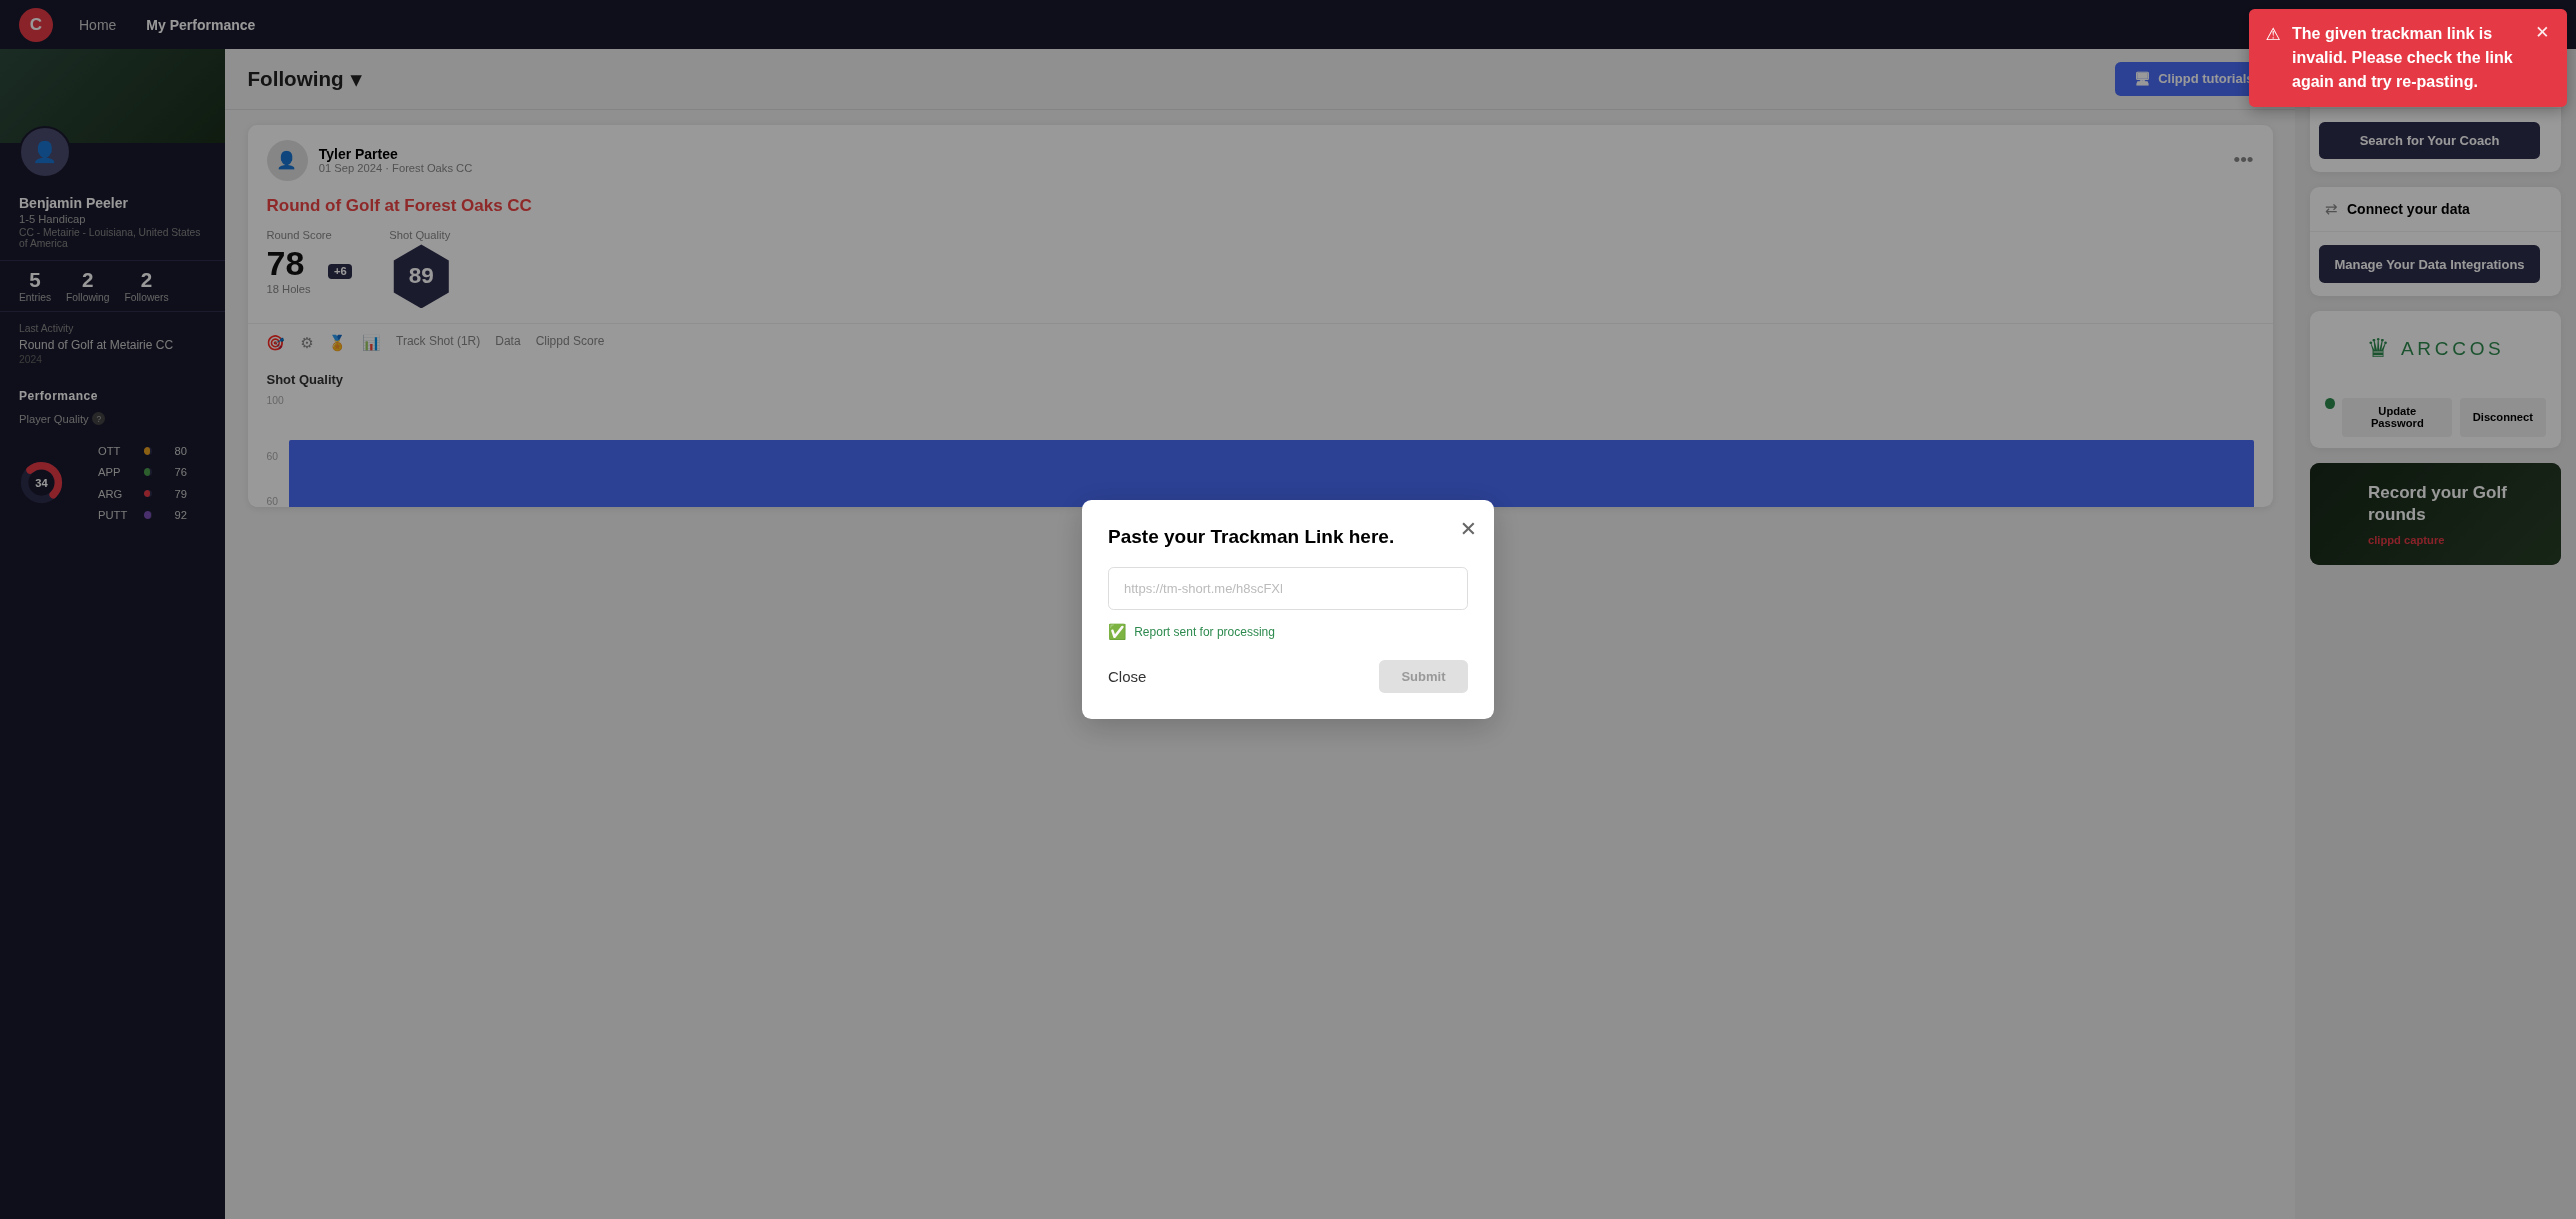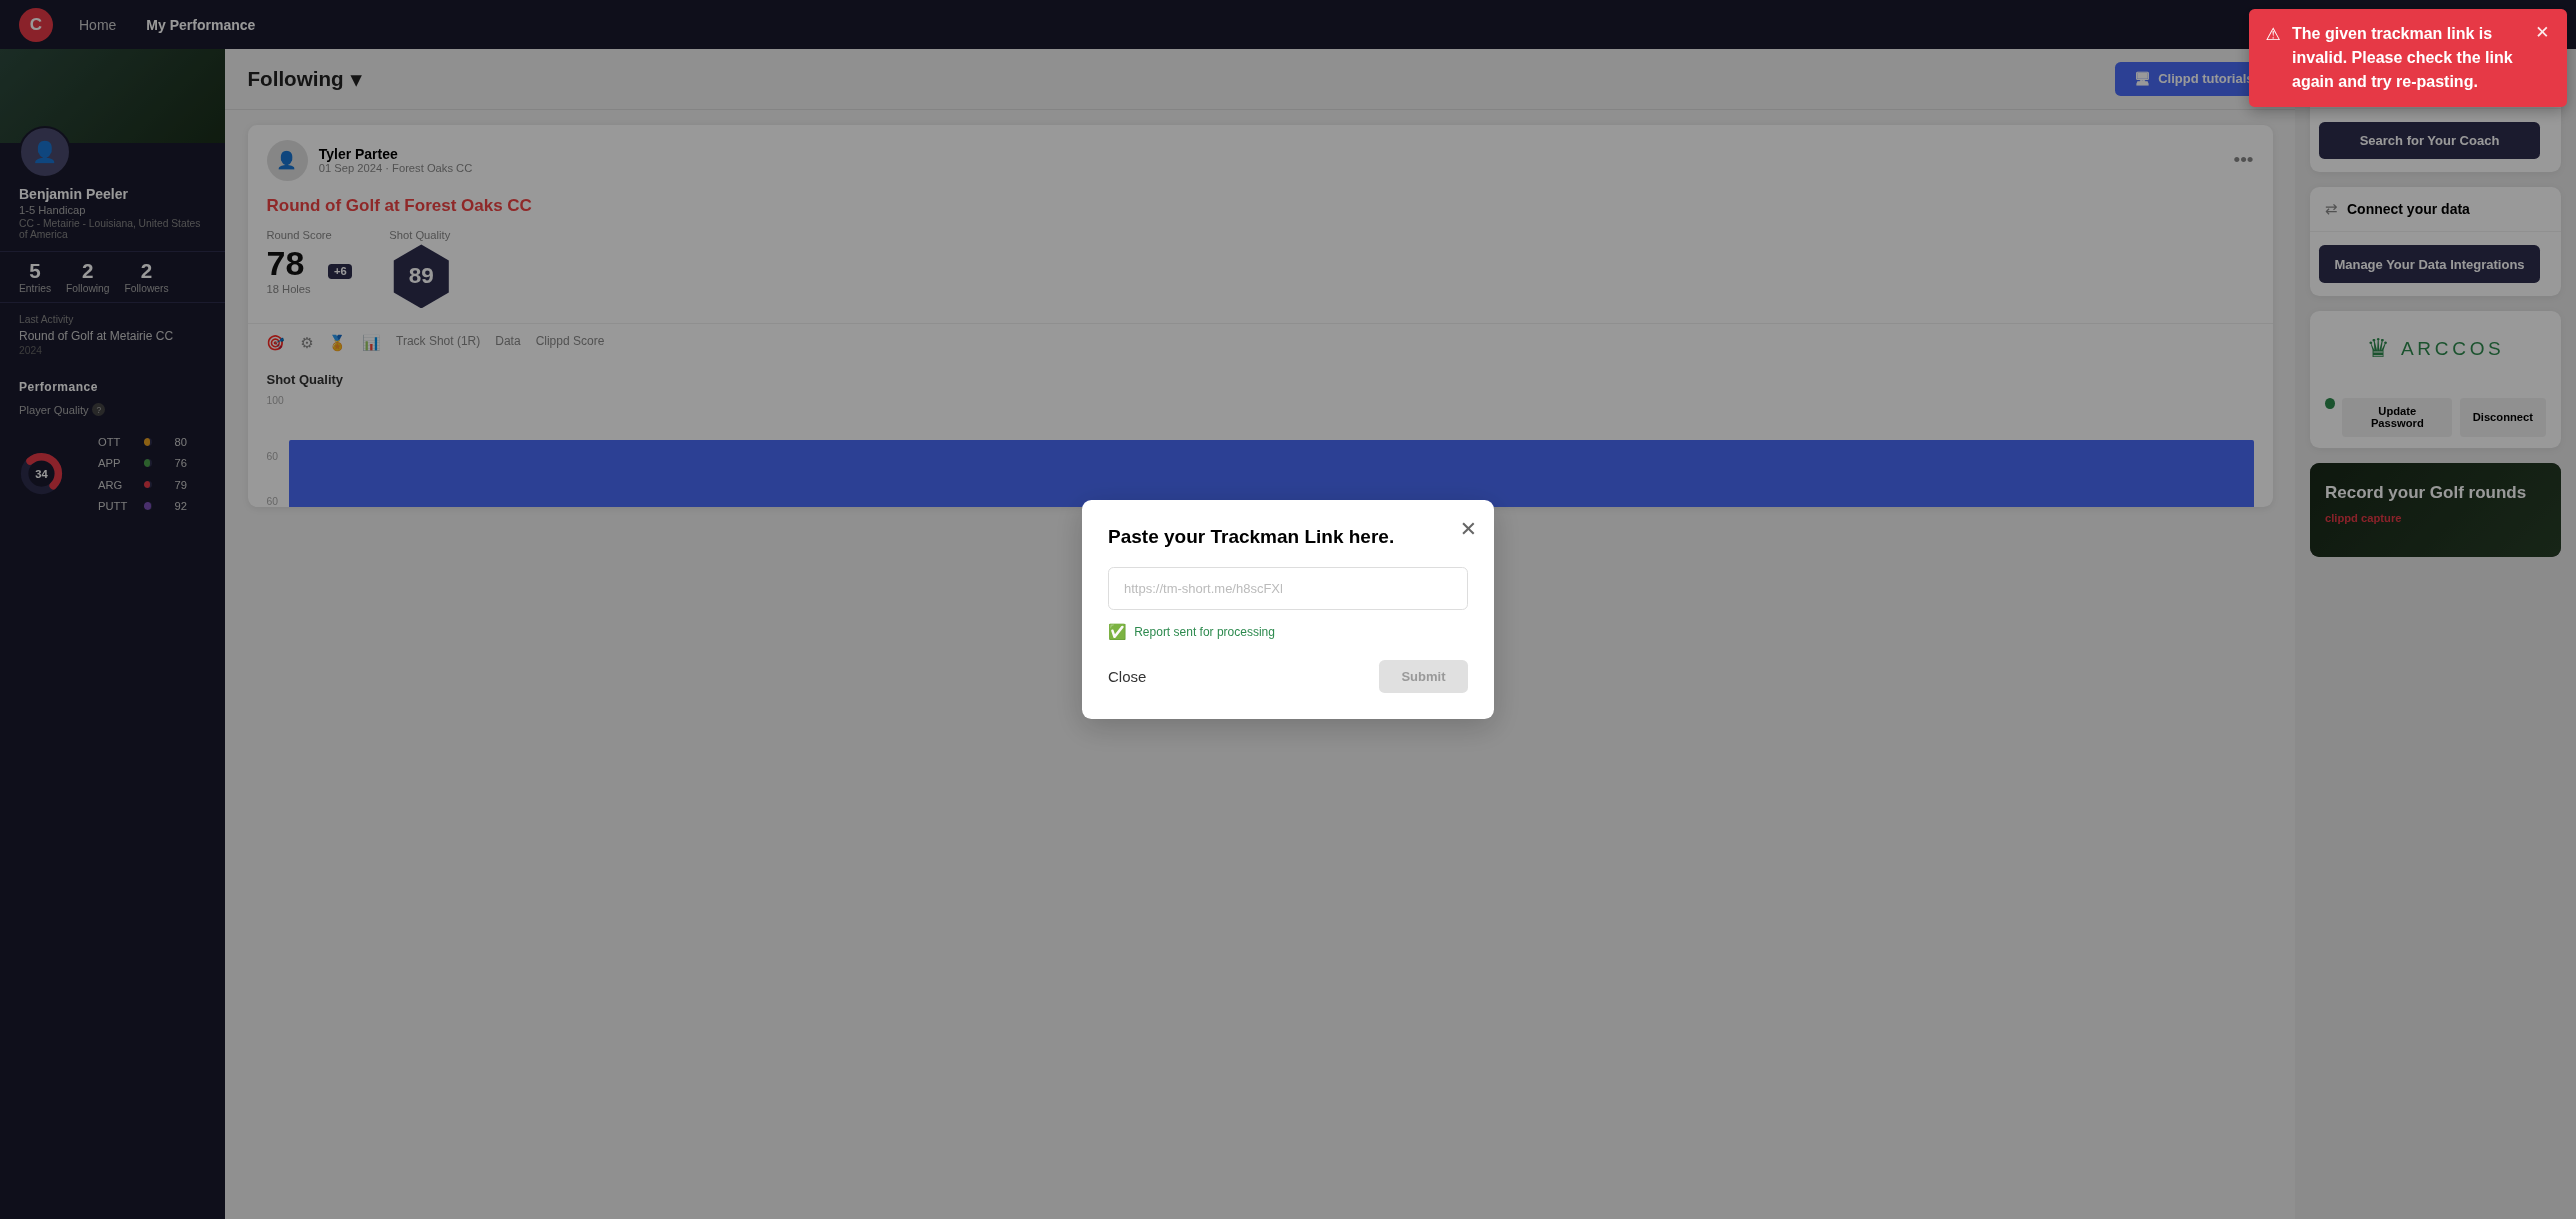--- a/index.html
+++ b/index.html
@@ -57,21 +57,21 @@
     }
     .sidebar-avatar-wrap {
       position: relative; padding: 9.4px 19px 0 19px; margin-top: -26px;
     }
     .sidebar-avatar {
       width: 52px; height: 52px; border-radius: 50%; background: #4a4a6e;
       border: 2.8px solid #1a1a2e;
       display: flex; align-items: center; justify-content: center;
       font-size: 20.6px; color: #ccc;
     }
-    .sidebar-name { padding: 7.5px 19px 1.9px; font-weight: 700; font-size: 14px; }
+    .sidebar-name { padding: 7.5px 19px 1.9px; font-weight: 700; font-size: 14px; margin-top: 9px; }
     .sidebar-handicap { padding: 0 19px 1.9px; font-size: 11.2px; color: #aaa; }
     .sidebar-location { padding: 0 19px 11.2px; font-size: 10.3px; color: #888; }
 
     .sidebar-stats { display: flex; padding: 7.5px 19px; border-top: 0.9px solid #2d2d4e; border-bottom: 0.9px solid #2d2d4e; gap: 15px; }
     .sidebar-stat { text-align: center; }
     .sidebar-stat-val { font-size: 20.6px; font-weight: 700; }
     .sidebar-stat-label { font-size: 10.3px; color: #aaa; }
 
     .sidebar-activity { padding: 11.2px 19px; }
     .sidebar-activity-label { font-size: 10.3px; color: #888; margin-bottom: 3.7px; }
@@ -160,21 +160,21 @@
     }
 
     .arccos-card { text-align: center; padding: 22.5px 15px; }
     .arccos-logo { font-size: 19px; color: #2d8a4e; letter-spacing: 3.7px; display: flex; align-items: center; justify-content: center; gap: 7.5px; }
     .arccos-crown { font-size: 26px; color: #2d8a4e; }
 
     .arccos-actions { display: flex; gap: 7.5px; padding: 11.2px 15px; justify-content: center; }
     .arccos-status { width: 11.2px; height: 11.2px; background: #2d8a4e; border-radius: 50%; display: inline-block; }
     .arccos-btn { background: #f0f0f0; border: none; border-radius: 3.7px; padding: 7.5px 13px; font-size: 11.2px; cursor: pointer; font-weight: 600; }
 
-    .record-card { position: relative; overflow: hidden; min-height: 94px; background: #111; border-radius: 9.4px; margin-bottom: 6px; }
+    .record-card { position: relative; overflow: hidden; min-height: 94px; background: #111; border-radius: 9.4px; margin-bottom: 6px; padding-left: 43px; }
     .record-card-bg { position: absolute; top: 0; left: 0; right: 0; bottom: 0; background: linear-gradient(135deg, #1a2e1a, #2d4a2d); opacity: 0.8; }
     .record-card-content { position: relative; padding: 19px 15px; color: #fff; }
     .record-card-title { font-size: 17px; font-weight: 700; line-height: 1.3; }
     .record-card-logo { font-size: 11.2px; color: #e63946; font-weight: 700; margin-top: 7.5px; }
 
     
     .modal-overlay {
       position: fixed; top: 0; left: 0; right: 0; bottom: 0;
       background: rgba(0,0,0,0.4); z-index: 500;
       display: flex; align-items: center; justify-content: center;

